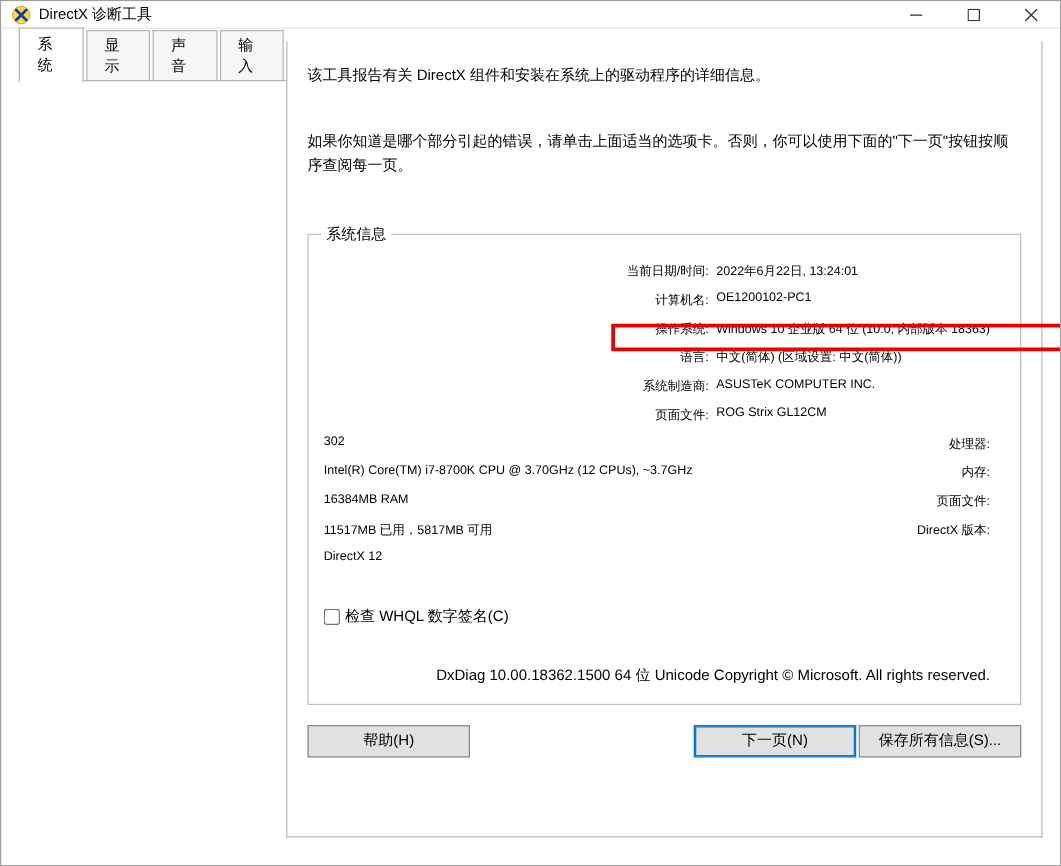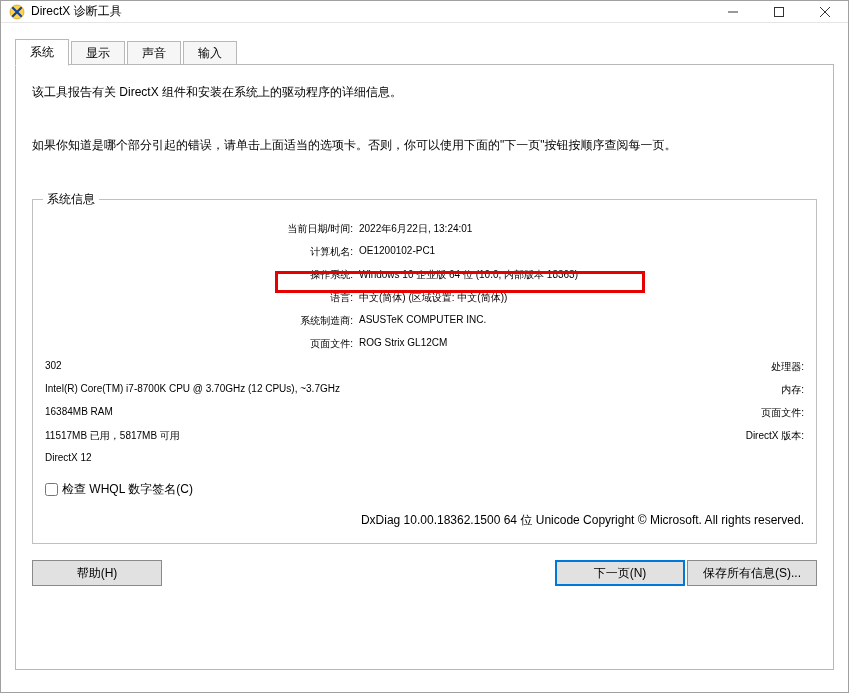--- a/index.html
+++ b/index.html
@@ -39,21 +39,21 @@
     color: #333;
     cursor: default;
   }
   .win-btn svg { pointer-events:none; }
 
   
   .content {
     padding: 10px 14px 14px 14px;
     height: calc(100% - 30px);
     display: flex;
-    flex-direction: column;
+    flex-direction: row;
   }
 
   
   .tabstrip {
     display: flex;
     align-items: flex-end;
     height: 24px;
     position: relative;
     margin-top: 8px;
   }
@@ -97,23 +97,24 @@
   .intro-line {
     font-size: 12px;
     margin: 4px 0 30px 0;
     line-height: 1.6;
   }
 
   
   .groupbox {
     border: 1px solid #c0c0c0;
     position: relative;
-    padding: 22px 12px 14px 12px;
+    padding: 22px 24px 14px 12px;
     display: flex;
     flex-direction: column;
+    gap: 16px;
   }
   .groupbox .legend {
     position: absolute;
     top: -9px;
     left: 10px;
     background: #fff;
     padding: 0 4px;
     font-size: 12px;
   }
   .info-rows {

